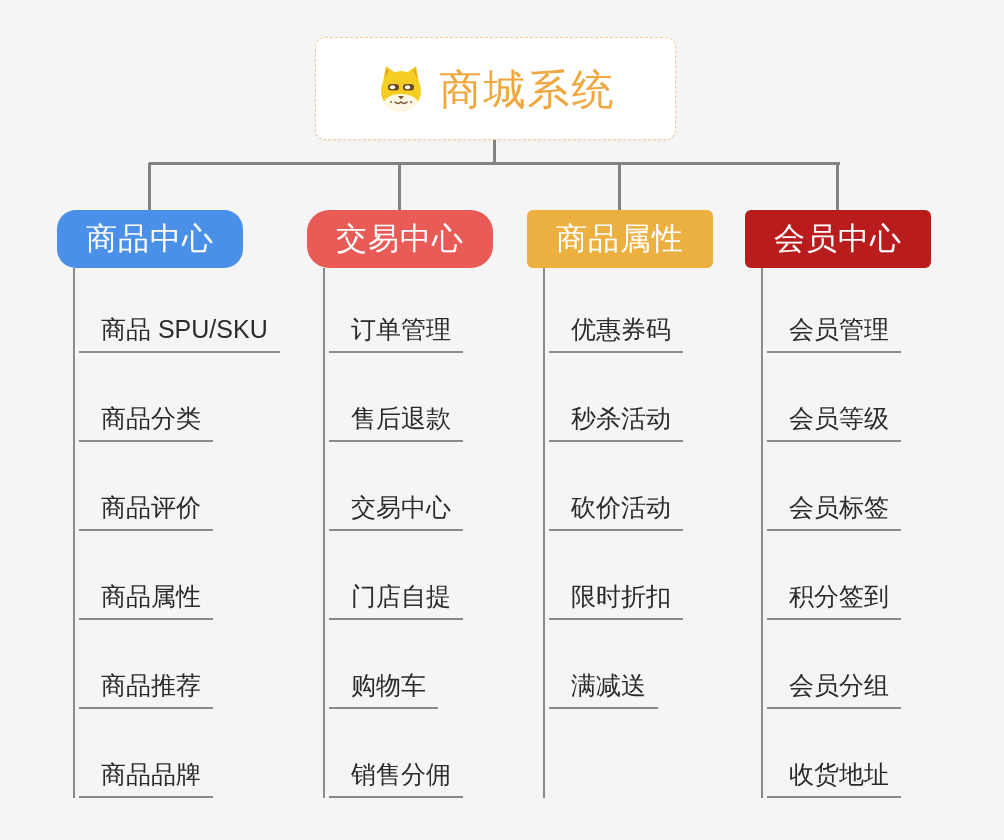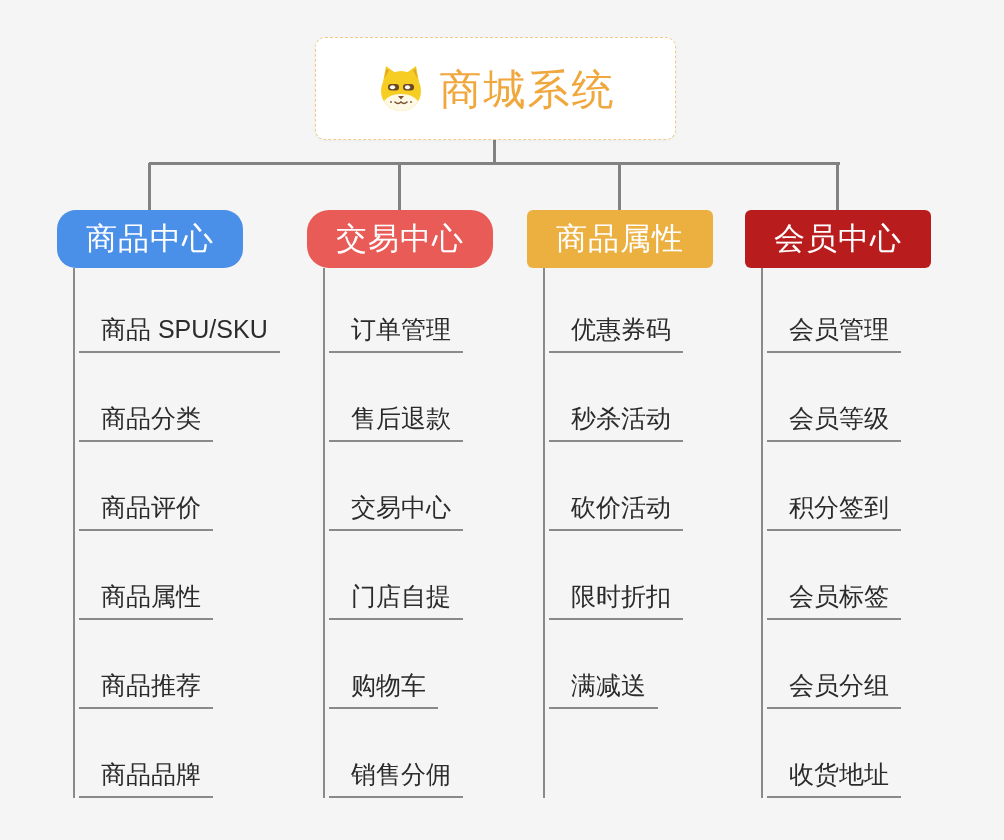--- a/index.html
+++ b/index.html
@@ -165,24 +165,24 @@
     <div class="branch-box" style="background: #b91c1c;">会员中心</div>
     <div class="spine"></div>
     <div class="items">
           <div class="leaf first">
             <span>会员管理</span>
           </div>
           <div class="leaf">
             <span>会员等级</span>
           </div>
           <div class="leaf">
-            <span>积分签到</span>
+            <span>会员标签</span>
           </div>
           <div class="leaf">
-            <span>会员标签</span>
+            <span>积分签到</span>
           </div>
           <div class="leaf">
             <span>会员分组</span>
           </div>
           <div class="leaf">
             <span>收货地址</span>
           </div>
         </div>
   </div>
 </div>

